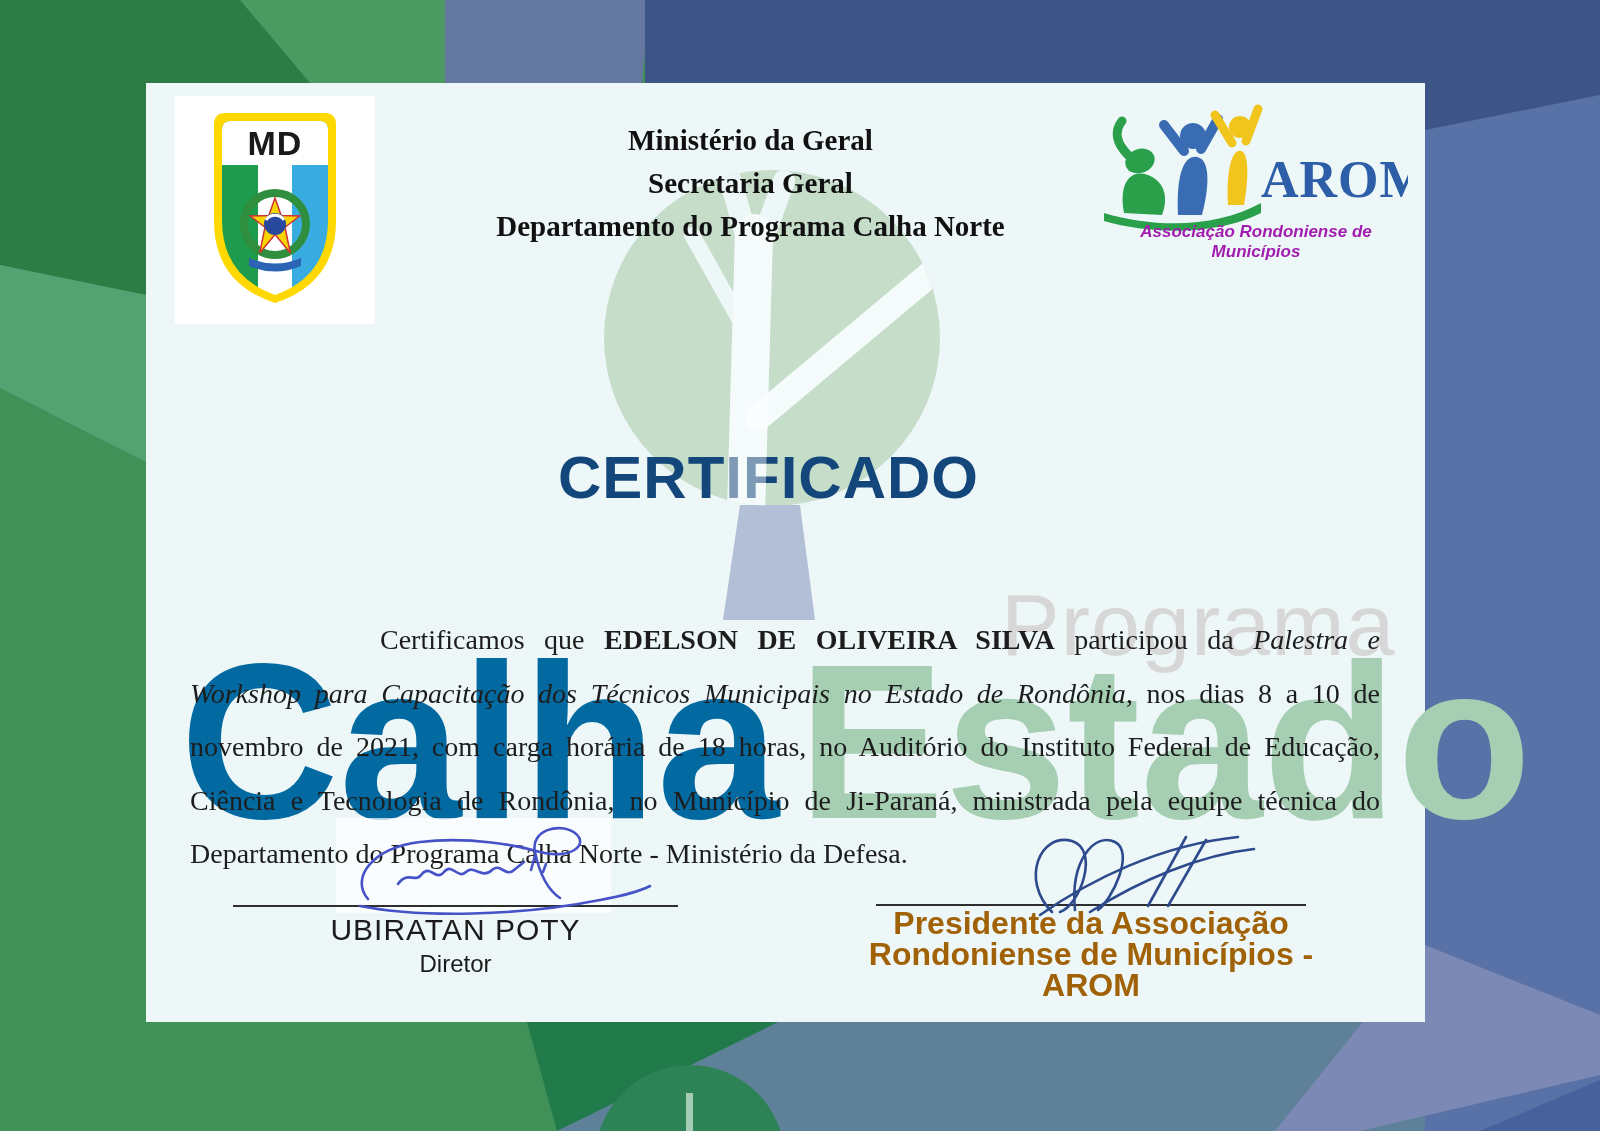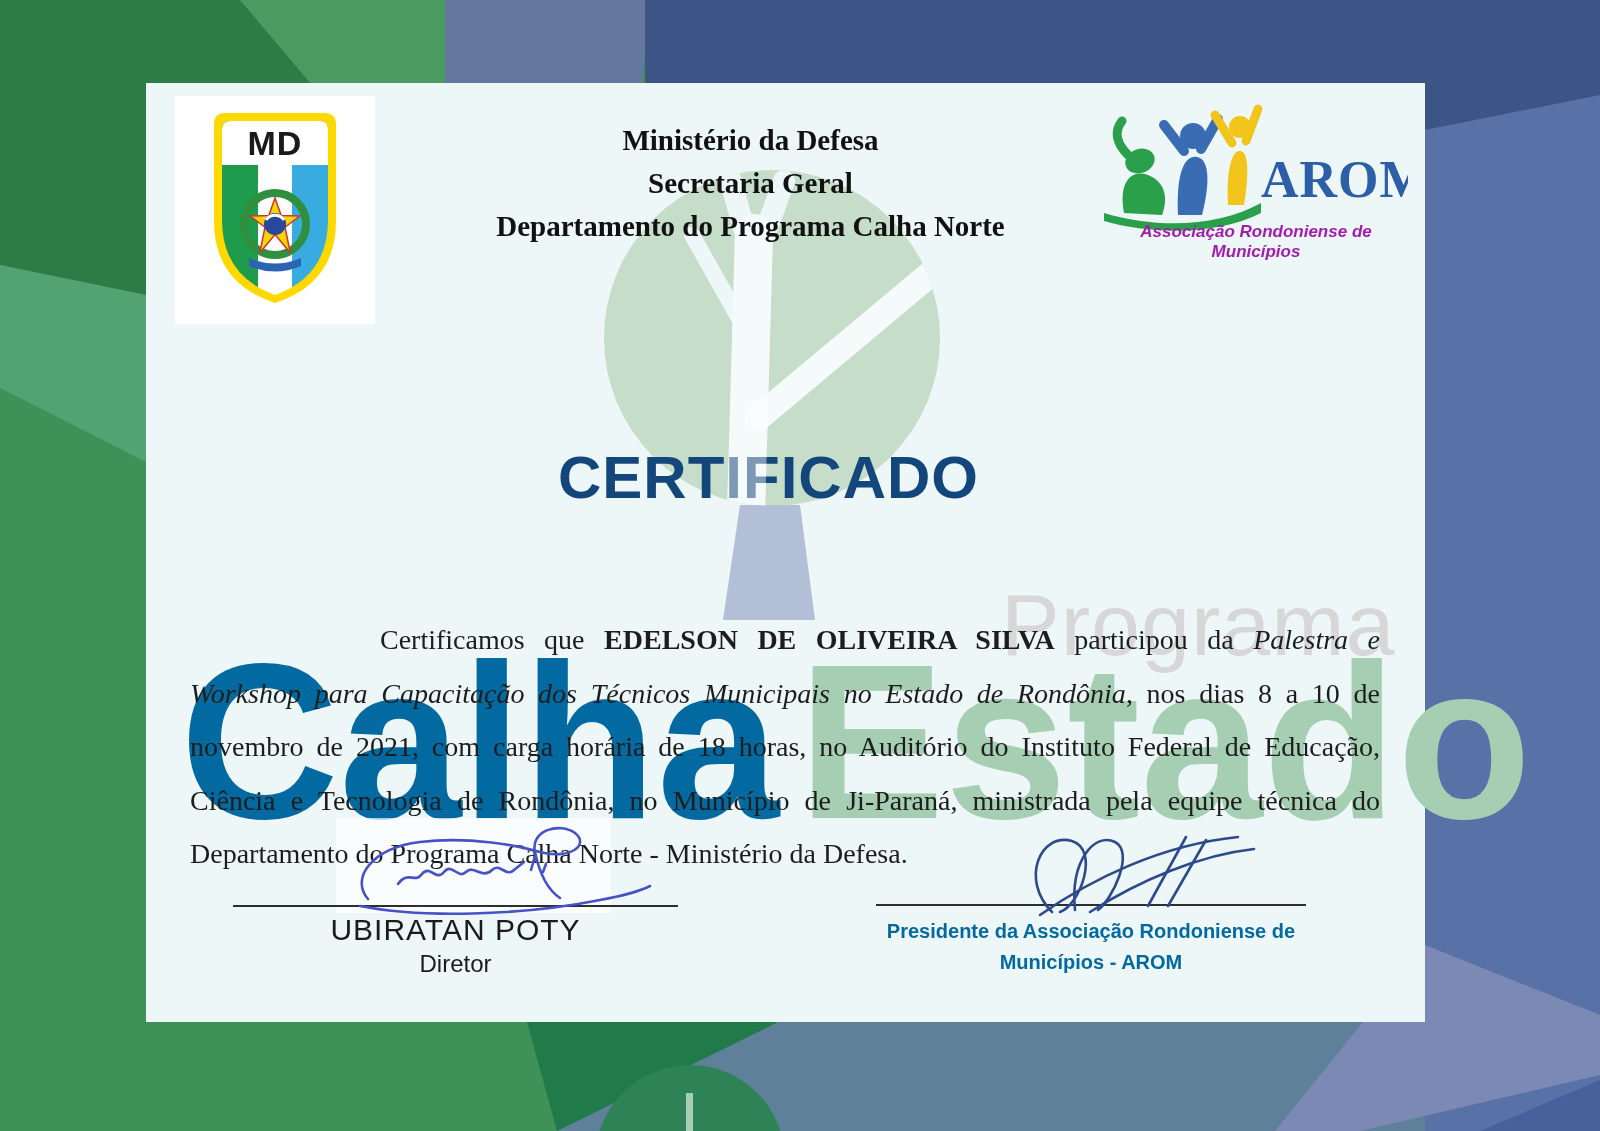--- a/index.html
+++ b/index.html
@@ -53,21 +53,21 @@
   
   .sig-patch{position:absolute;left:190px;top:735px;width:275px;height:95px;background:rgba(255,255,255,.7);}
   .sig-block{position:absolute;text-align:center;font-family:"Liberation Sans",sans-serif;}
   .sig-line{border-top:2px solid #2e2e2e;height:0;}
   .sig-left{left:87px;top:822px;width:445px;}
   .sig-left .sig-name{font-size:30px;letter-spacing:1px;color:#1b1b1b;font-weight:500;margin-top:6px;}
   .sig-left .sig-role{font-size:24px;color:#1b1b1b;margin-top:3px;}
   .sig-right{left:700px;top:821px;width:490px;}
   .sig-right .sig-line{margin:0 30px;}
   .sig-right .sig-name{font-size:28px;font-weight:bold;color:#58585a;margin-top:5px;}
-  .sig-right .sig-role{font-size:20px;font-weight:bold;color:#0369a1;line-height:31px;margin-top:10px;}
+  .sig-right .sig-role{font-size:32px;font-weight:bold;color:#a16207;line-height:31px;margin-top:2px;}
   .ink{position:absolute;left:0;top:0;}
 </style>
 </head>
 <body>
 
 <div id="stage">
 
   <div class="bg">
     <div class="facet f-green-top-mid"></div>
     <div class="facet f-green-dark-tl"></div>
@@ -152,21 +152,21 @@
       <g fill="#f2c51d">
         <circle cx="142" cy="24" r="11"></circle>
         <path d="M 130 102 C 128 60 136 46 143 48 C 152 50 150 80 146 102 Z"></path>
         <path d="M 134 40 L 117 12 M 148 38 L 160 6" stroke="#f2c51d" stroke-width="9" fill="none" stroke-linecap="round"></path>
       </g>
       <text x="163" y="94" font-family="Liberation Serif, serif" font-size="52" font-weight="bold" fill="#2d5fa8" letter-spacing="1">AROM</text>
     </svg>
     <div class="arom-tagline" style="z-index:5;">Associação Rondoniense de Municípios</div>
 
     <div class="header" style="z-index:4;">
-      <div>Ministério da Defesa</div>
+      <div>Ministério da Geral</div>
       <div>Secretaria Geral</div>
       <div>Departamento do Programa Calha Norte</div>
     </div>
 
     <div class="sig-patch" style="z-index:3;"></div>
 
     <p class="body-text" style="z-index:4;margin:0;">
       <span>Certificamos que </span><span class="b">EDELSON DE OLIVEIRA SILVA</span><span> participou da </span><span class="i">Palestra e Workshop para Capacitação dos Técnicos Municipais no Estado de Rondônia</span><span>, nos dias 8 a 10 de novembro de 2021, com carga horária de 18 horas, no Auditório do Instituto Federal de Educação, Ciência e Tecnologia de Rondônia, no Município de Ji-Paraná, ministrada pela equipe técnica do Departamento do Programa Calha Norte - Ministério da Defesa.</span>
     </p>
 

